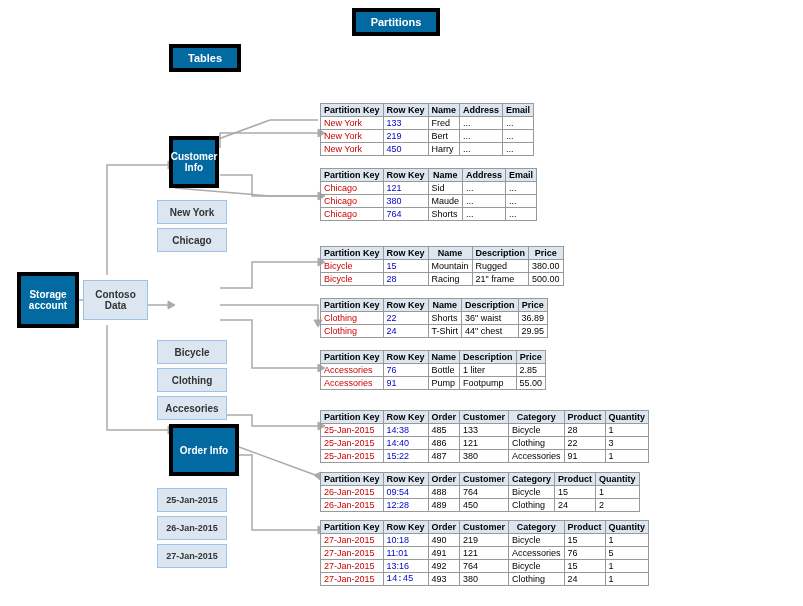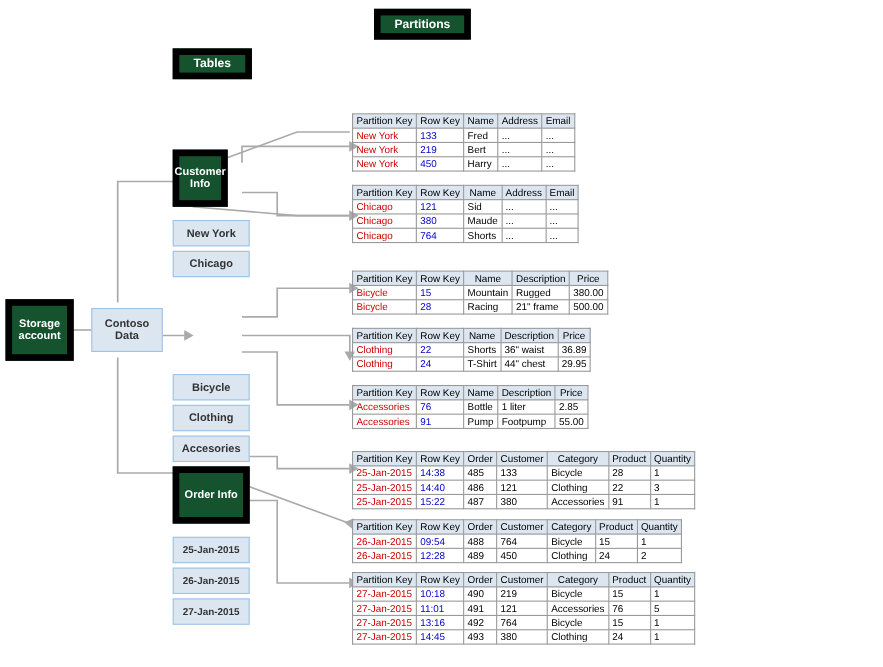--- a/index.html
+++ b/index.html
@@ -22,41 +22,42 @@
       position: absolute;
       border: 1px solid #999;
       text-align: center;
       display: flex;
       align-items: center;
       justify-content: center;
       font-size: 10px;
       font-weight: bold;
     }
     .box-blue {
-      background: #14532d;
+      background: #0369a1;
       color: white;
-      border: 6px solid #000000;
+      border: 4px solid #000000;
+      margin-left: 12px;
     }
     .box-light {
       background: #dce6f1;
       color: #333;
       border: 1px solid #9dc3e6;
     }
 
     
     .data-table {
       position: absolute;
       border-collapse: collapse;
       font-size: 9px;
     }
     .data-table th {
       background: #dce6f1;
       border: 1px solid #999;
       padding: 1px 3px;
-      font-weight: normal;
+      font-weight: bold;
       white-space: nowrap;
     }
     .data-table td {
       border: 1px solid #999;
       padding: 1px 3px;
       white-space: nowrap;
     }
 
     svg.arrows {
       position: absolute;
@@ -446,21 +447,21 @@
           <td style="color: rgb(204, 0, 0);">27-Jan-2015</td>
           <td style="color: rgb(0, 0, 204);">13:16</td>
           <td>492</td>
           <td>764</td>
           <td>Bicycle</td>
           <td>15</td>
           <td>1</td>
         </tr>
         <tr>
           <td style="color: rgb(204, 0, 0);">27-Jan-2015</td>
-          <td style="color: rgb(0, 0, 204);">14:45</td>
+          <td style="color: rgb(0, 0, 204); font-family: Liberation Mono, monospace;">14:45</td>
           <td>493</td>
           <td>380</td>
           <td>Clothing</td>
           <td>24</td>
           <td>1</td>
         </tr>
       </tbody>
   </table>
 
 </div>

